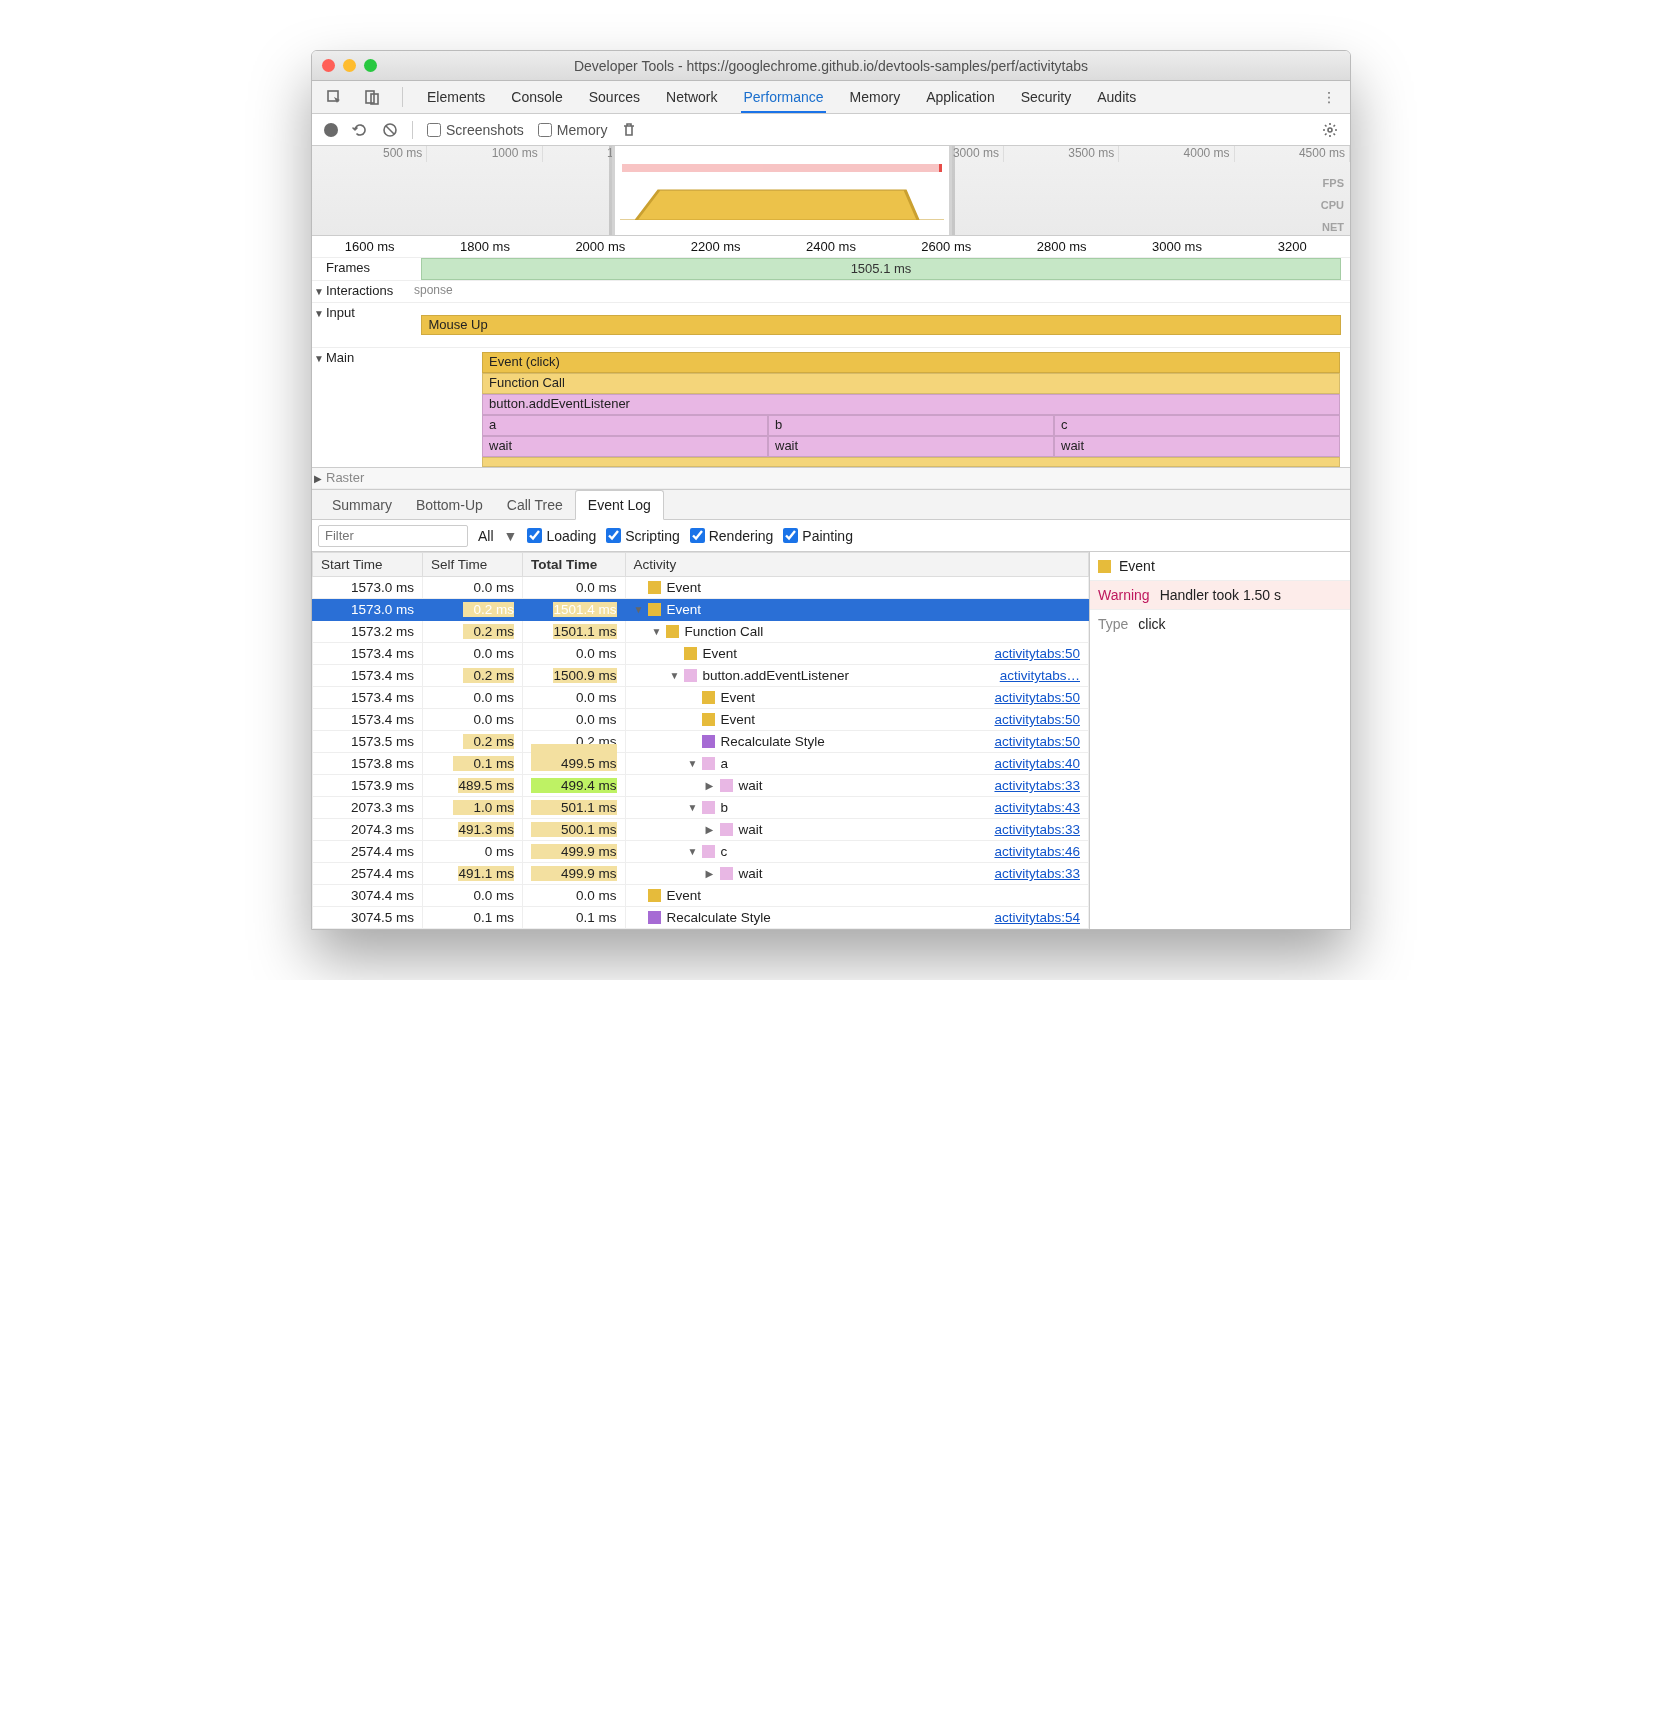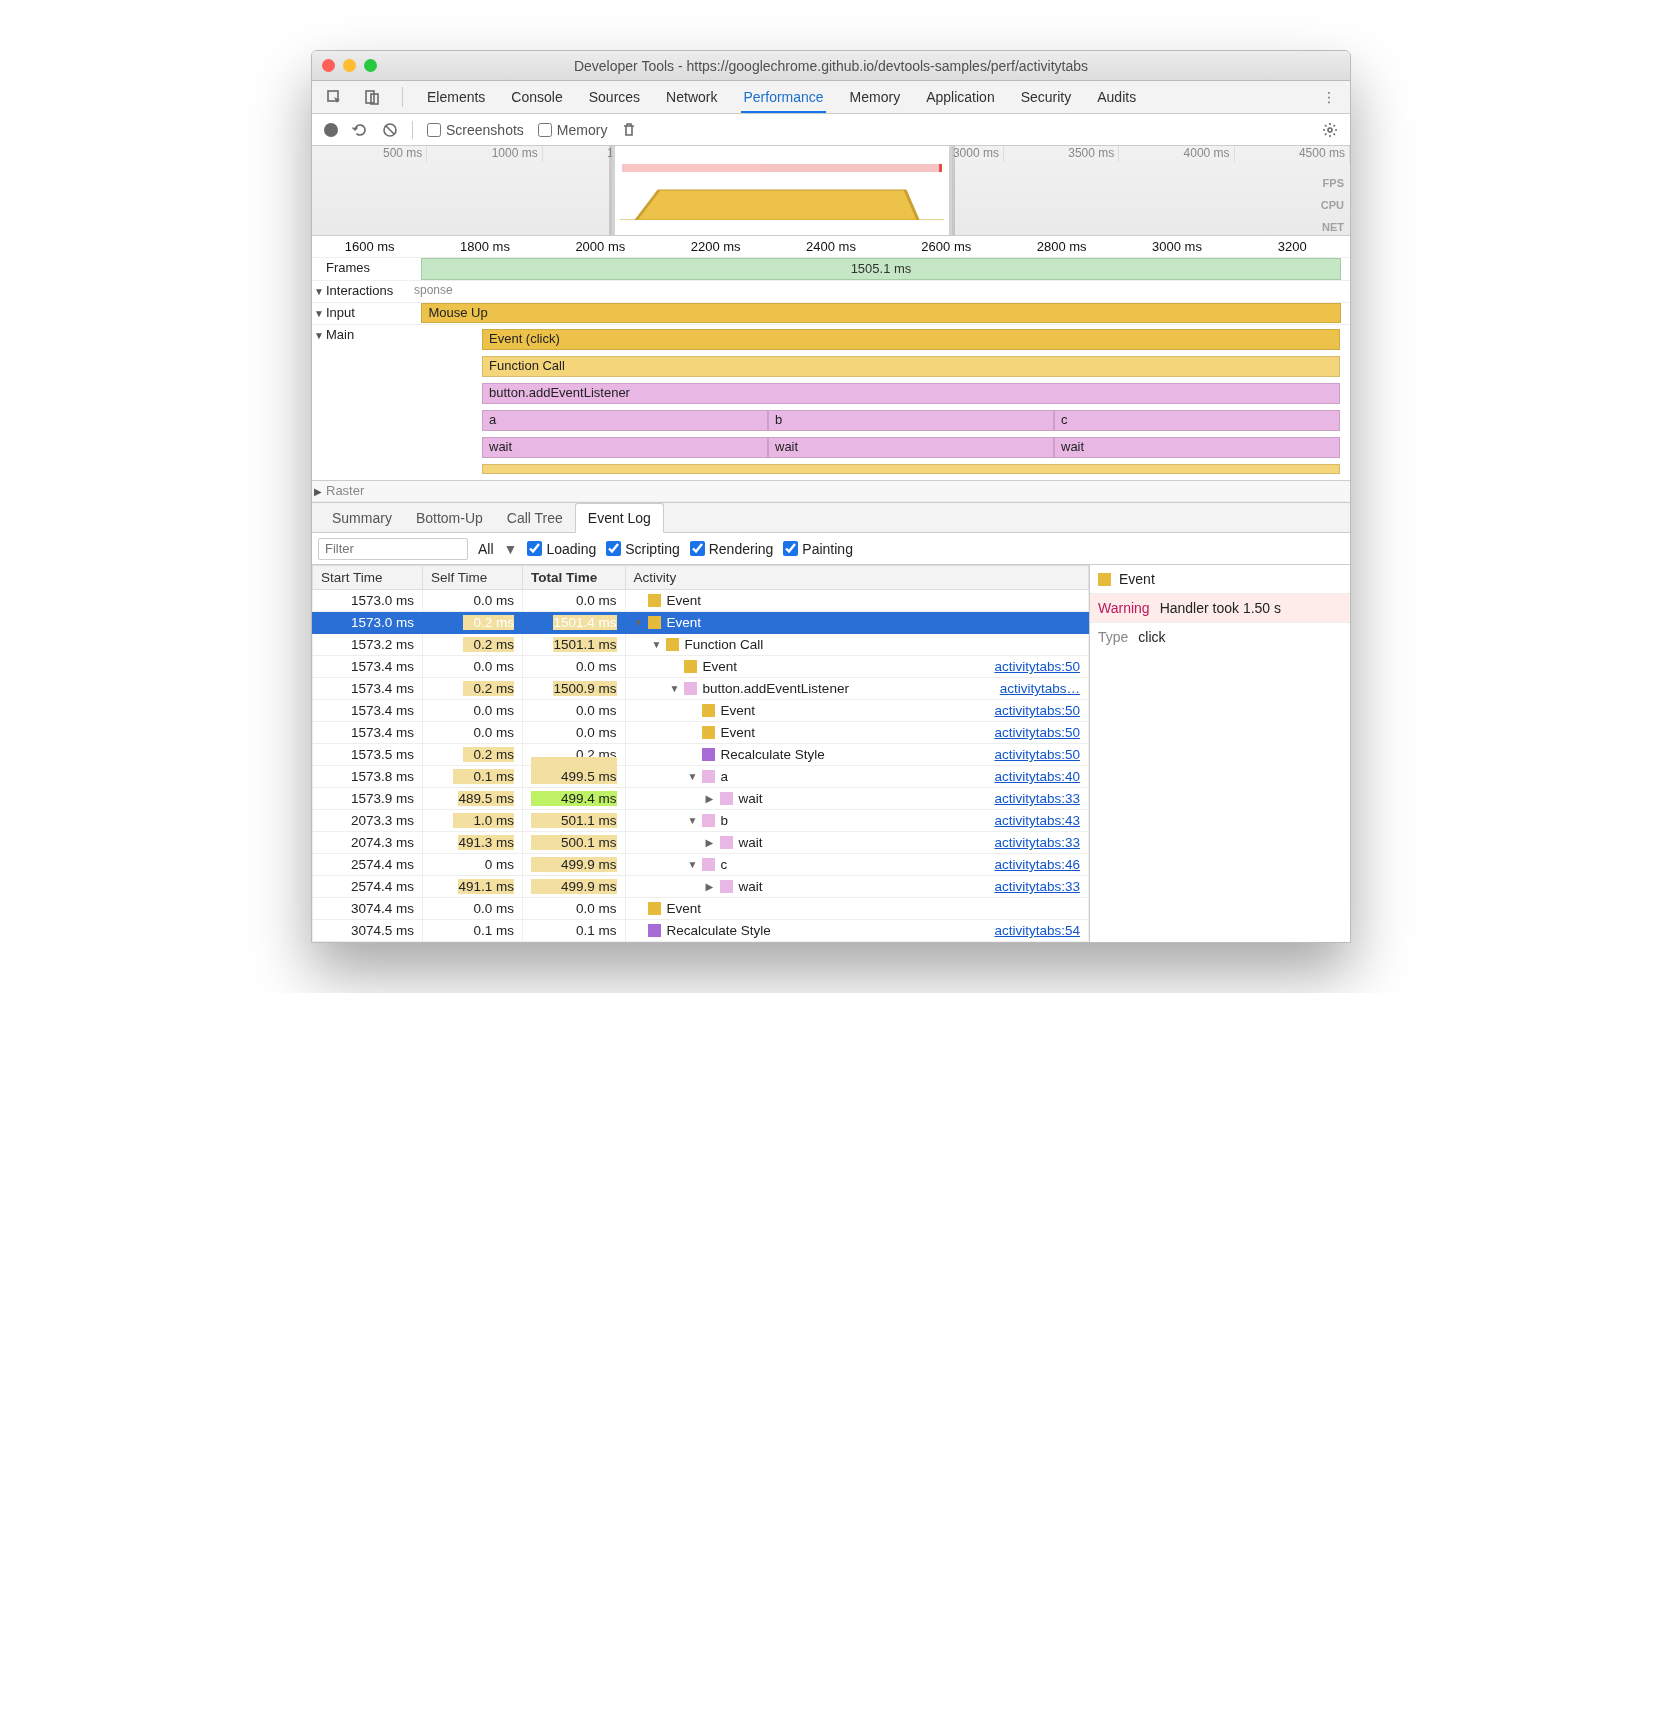--- a/index.html
+++ b/index.html
@@ -37,21 +37,21 @@
 .track-row{display:flex;align-items:stretch;border-bottom:1px solid #eee;background:#fff;min-height:22px}
 .track-label{width:100px;flex-shrink:0;padding:2px 4px 2px 14px;color:#222;font-size:13px;position:relative}
 .track-label .arrow{position:absolute;left:2px;top:5px;color:#555;font-size:10px}
 .track-body{flex:1;position:relative}
 .bar{position:absolute;height:20px;border:1px solid rgba(0,0,0,.12);font-size:13px;padding:1px 6px;overflow:hidden;white-space:nowrap}
 .bar.yellow{background:#ecc24a}
 .bar.yellow2{background:#f4d57a}
 .bar.pink{background:#e8b7e4}
 .frames-bar{background:#c6e7c6;border:1px solid #a4cda4;text-align:center;font-size:13px;line-height:20px;color:#333;width:98%;margin:0 1%}
 .flame{background:#fff;padding-top:4px}
-.flame .bar{position:relative;display:block;margin-bottom:6px;height:21px}
+.flame .bar{position:relative;display:block;margin-bottom:0;height:21px}
 .flame-stack{margin-left:70px;margin-right:10px}
 .flame-row{display:flex}
 .flame-row .bar{flex:1}
 .flame-row.split .bar{flex:1}
 .sub-tabs{height:30px;background:#f3f3f3;border-bottom:1px solid #ccc;display:flex;align-items:flex-end;padding-left:8px}
 .sub-tab{padding:6px 12px;color:#555;cursor:pointer}
 .sub-tab.active{background:#fff;border:1px solid #ccc;border-bottom:1px solid #fff;border-radius:3px 3px 0 0;margin-bottom:-1px;color:#222}
 .filter-row{height:32px;border-bottom:1px solid #ccc;display:flex;align-items:center;padding:0 6px;gap:10px;background:#fff}
 .filter-row input[type=text]{width:150px;height:22px;border:1px solid #ccc;padding:0 6px;border-radius:2px;font-size:13px}
 .filter-row .fck{display:flex;align-items:center;gap:4px}
@@ -186,21 +186,21 @@
           <div class="frames-bar">1505.1 ms</div>
         </div>
     </div>
     <div class="track-row">
       <div class="track-label"><span class="arrow">▼</span><span>Interactions</span></div>
       <div class="track-body" style="font-size:12px;color:#888;padding:2px">sponse</div>
     </div>
     <div class="track-row">
       <div class="track-label"><span class="arrow">▼</span><span>Input</span></div>
       <div class="track-body">
-          <div class="bar yellow" style="position:relative;width:98%;margin:0 1%">Mouse Up</div>
+          <div class="bar yellow" style="position:relative;width:98%;margin:12px 1%">Mouse Up</div>
         </div>
     </div>
     <div class="track-row" style="border-bottom:none">
       <div class="track-label"><span class="arrow">▼</span><span>Main</span></div>
       <div class="track-body flame">
         <div class="flame-stack">
           <div class="bar yellow" style="position:relative;width:100%">Event (click)</div>
           <div class="bar yellow2" style="position:relative;width:100%">Function Call</div>
           <div class="bar pink" style="position:relative;width:100%">button.addEventListener</div>
           <div class="flame-row split">

